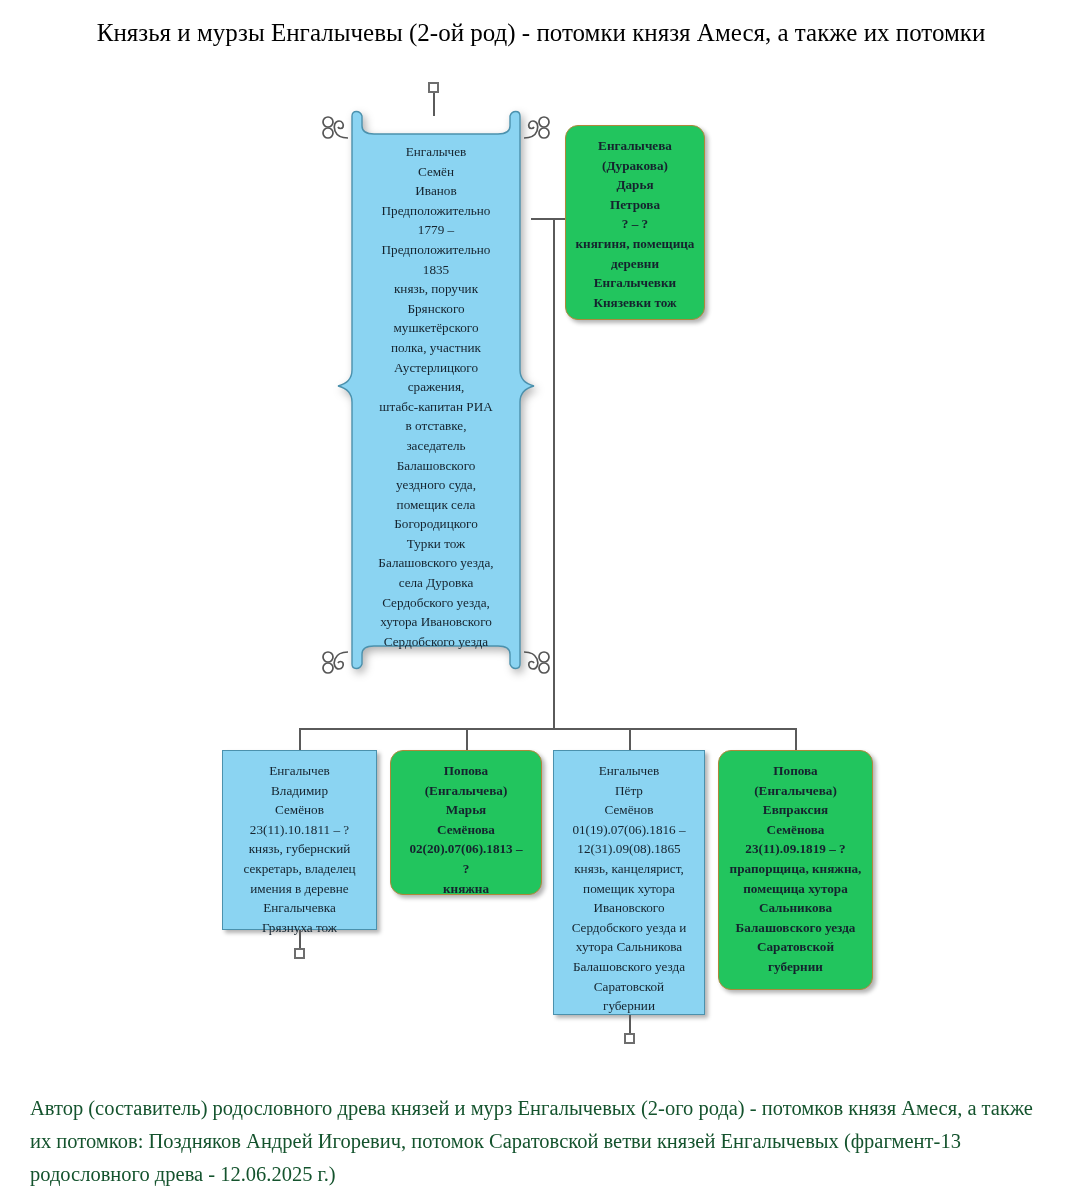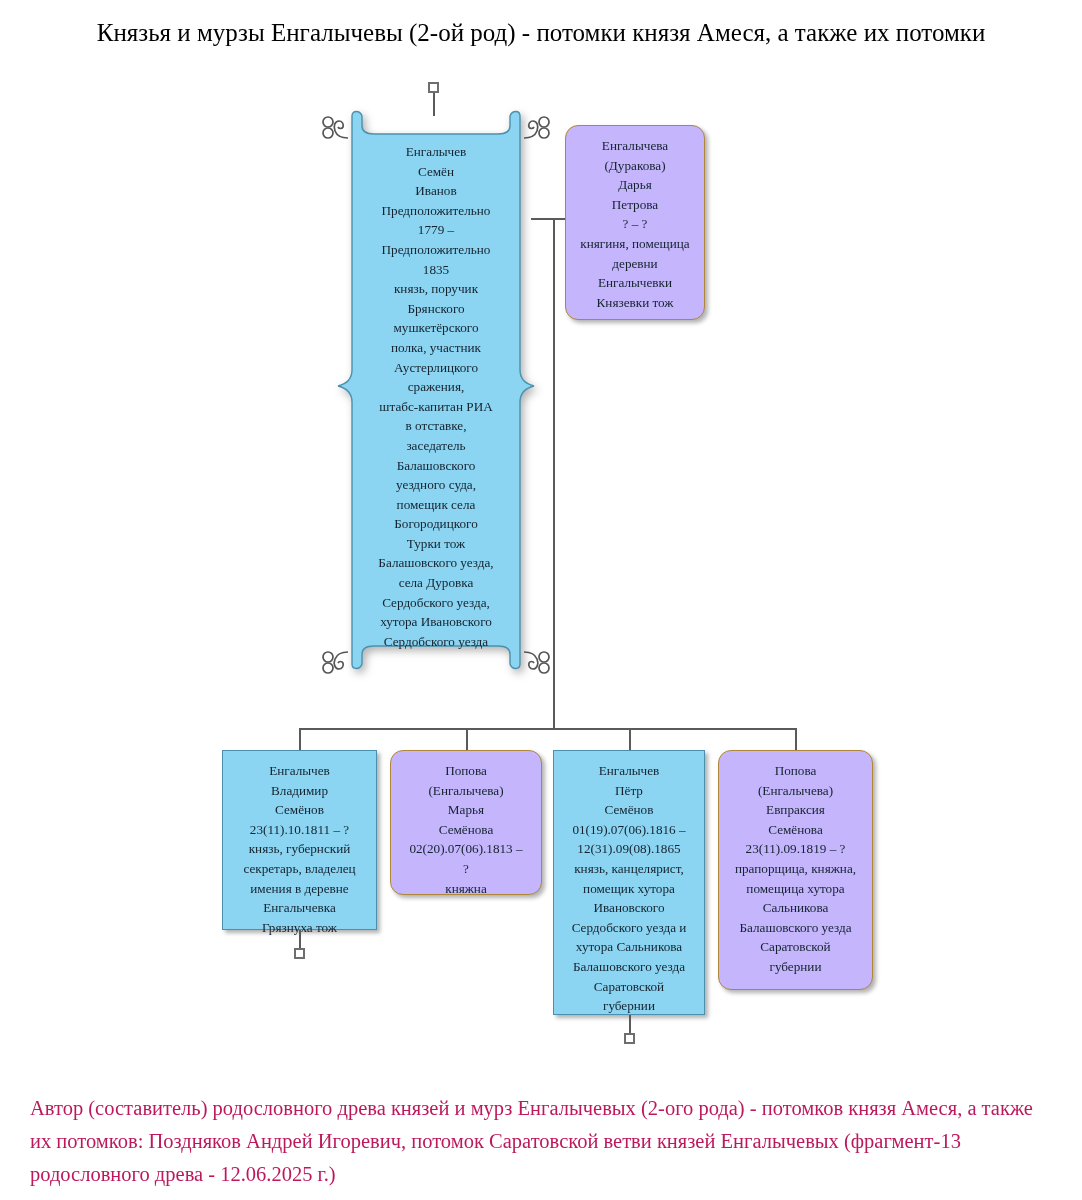--- a/index.html
+++ b/index.html
@@ -69,24 +69,25 @@
     white-space: pre-line;
   }
 
   .node.blue {
     background: #8BD4F2;
     border: 1px solid #4b91ad;
     box-shadow: 3px 3px 4px rgba(0,0,0,0.30);
   }
 
   .node.orange {
-    background: #c4b5fd;
+    background: #22c55e;
     border: 1px solid #b0873a;
     border-radius: 13px;
     box-shadow: 3px 3px 4px rgba(0,0,0,0.30);
+    font-weight: bold;
   }
 
   
   .root-wrap {
     position: absolute;
     left: 330px;
     top: 38px;
     width: 212px;
     height: 580px;
   }
@@ -117,21 +118,21 @@
   }
 
   
   .footer {
     position: absolute;
     left: 30px;
     top: 1092px;
     width: 1026px;
     font-size: 20.5px;
     line-height: 33px;
-    color: #be185d;
+    color: #14532d;
     text-align: left;
   }
 </style>
 </head>
 <body>
 
 <div class="page-title">Князья и мурзы Енгалычевы (2-ой род) - потомки князя Амеся, а также их потомки</div>
 
 <div class="tree-canvas">
 

